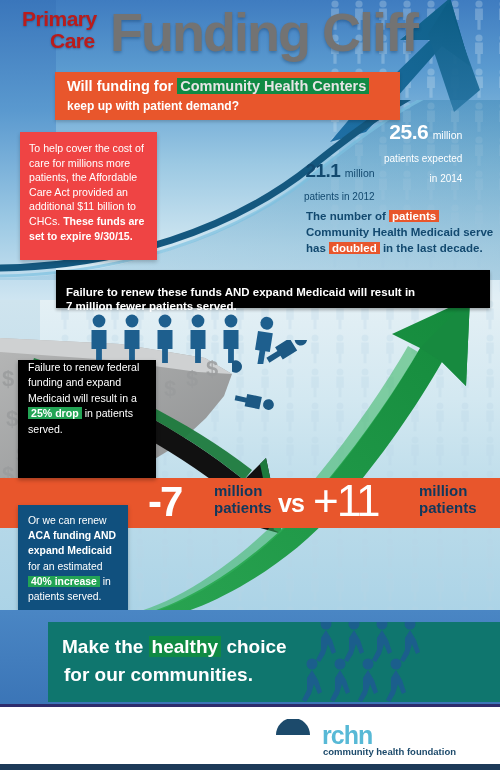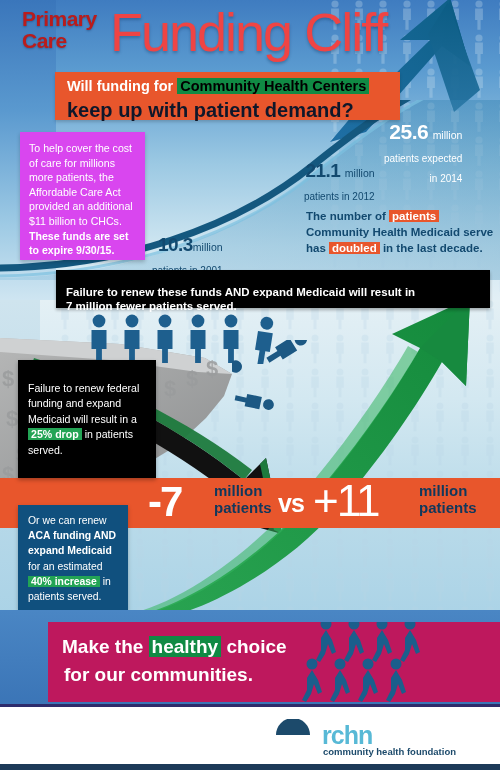--- a/index.html
+++ b/index.html
@@ -17,33 +17,33 @@
 
   
   .bigarrow{position:absolute;left:330px;top:-6px;width:180px;height:150px;}
 
   
   .curvewrap{position:absolute;left:0;top:100px;width:500px;height:180px;}
 
   
   .title-primary{position:absolute;left:22px;top:8px;color:#b91c1c;font-weight:bold;
       font-size:21px;line-height:22px;letter-spacing:-.5px;text-shadow:0 1px 2px rgba(0,40,80,.35);}
-  .title-primary .l2{display:block;}
-  .title-main{position:absolute;left:110px;top:4px;color:#ef4444;font-weight:normal;font-size:54px;
+  .title-primary .l2{display:block;margin-left:28px;}
+  .title-main{position:absolute;left:110px;top:4px;color:#737373;font-weight:bold;font-size:54px;
       line-height:56px;letter-spacing:-2px;text-shadow:0 2px 3px rgba(0,40,80,.30);text-align:center;}
 
   
   .qbar{position:absolute;left:55px;top:72px;width:345px;height:48px;background:#e8562c;
         box-shadow:0 2px 3px rgba(0,0,0,.18);}
   .qbar .l1{position:absolute;left:12px;top:6px;color:#fff;font-weight:bold;font-size:14.5px;white-space:nowrap;}
-  .qbar .l2{position:absolute;left:12px;top:27px;color:#0f172a;font-weight:bold;font-size:20px;white-space:nowrap;}
-  .hl-green{background:#108a44;color:#000000;padding:0 3px;}
-
-  
-  .bluebox1{position:absolute;left:20px;top:132px;width:125px;height:128px;background:#d946ef;
+  .qbar .l2{position:absolute;left:12px;top:27px;color:#ffffff;font-weight:bold;font-size:12px;white-space:nowrap;}
+  .hl-green{background:#108a44;color:#e5e5e5;padding:0 3px;}
+
+  
+  .bluebox1{position:absolute;left:20px;top:132px;width:137px;height:128px;background:#ef4444;
             box-shadow:0 2px 4px rgba(0,0,0,.22);}
   .bluebox1 p{margin:0;padding:9px 8px 0 9px;color:#fff;font-size:10.6px;line-height:14.6px;}
   .bluebox1 b{font-weight:bold;}
 
   
   .callout{position:absolute;color:#12496f;text-align:right;}
   .callout .big{font-weight:bold;font-size:19px;letter-spacing:-.5px;}
   .callout .unit{font-size:10.5px;}
   .callout .sub{font-size:10px;display:block;margin-top:9px;}
 
@@ -72,21 +72,21 @@
 
   .people-row{position:absolute;left:90px;top:14px;width:200px;height:50px;}
   .fallers{position:absolute;left:232px;top:40px;width:120px;height:100px;}
 
   .blackarrow{position:absolute;left:30px;top:58px;width:310px;height:200px;}
   .greenarrow{position:absolute;left:120px;top:-10px;width:380px;height:330px;}
 
   
   .blackbox2{position:absolute;left:18px;top:360px;width:138px;height:118px;background:#000;
              box-shadow:0 2px 4px rgba(0,0,0,.3);}
-  .blackbox2 p{margin:0;padding:21px 9px 0 10px;color:#fff;font-size:10.6px;line-height:15.4px;}
+  .blackbox2 p{margin:0;padding:0 9px 0 10px;color:#fff;font-size:10.6px;line-height:15.4px;}
   .hl-green2{background:#23a455;color:#fff;font-weight:bold;padding:0 3px;}
 
   
   .bluebox2{position:absolute;left:18px;top:505px;width:110px;height:105px;background:#10507e;
             box-shadow:0 2px 4px rgba(0,0,0,.25);}
   .bluebox2 p{margin:0;padding:8px 8px 0 10px;color:#fff;font-size:10.4px;line-height:15.2px;}
   .bluebox2 b{font-weight:bold;}
   .hl-green3{background:#23a455;color:#fff;font-weight:bold;padding:0 3px;}
 
   
@@ -97,21 +97,21 @@
   .vsbar{position:absolute;left:0;top:478px;width:500px;height:50px;background:#e8562c;}
   .neg7{position:absolute;left:148px;top:479px;color:#fff;font-weight:bold;font-size:42px;
         letter-spacing:-2px;line-height:46px;}
   .neg7lbl{position:absolute;left:214px;top:482px;color:#10385c;font-weight:bold;font-size:15px;line-height:17px;}
   .vsword{position:absolute;left:278px;top:489px;color:#fff;font-weight:bold;font-size:25px;letter-spacing:-1px;}
   .plus11{position:absolute;left:313px;top:477px;color:#fff;font-weight:normal;font-size:44px;
           letter-spacing:-2px;line-height:48px;}
   .plus11lbl{position:absolute;left:419px;top:482px;color:#10385c;font-weight:bold;font-size:15px;line-height:17px;}
 
   
-  .cta{position:absolute;left:48px;top:622px;width:452px;height:80px;background:#be185d;}
+  .cta{position:absolute;left:48px;top:622px;width:452px;height:80px;background:#0f766e;}
   .cta .l1{position:absolute;left:14px;top:14px;color:#fff;font-weight:bold;font-size:19px;white-space:nowrap;}
   .cta .l2{position:absolute;left:16px;top:42px;color:#fff;font-weight:bold;font-size:19px;white-space:nowrap;}
   .hl-green4{background:#108a44;color:#fff;padding:0 3px;}
   .walkers{position:absolute;left:250px;top:0;width:160px;height:82px;}
   .sky-bottom{position:absolute;left:0;top:610px;width:500px;height:100px;
       background:linear-gradient(180deg,#4a86c4 0%,#3a74b6 100%);}
 
   
   .footer{position:absolute;left:0;top:704px;width:500px;height:66px;background:#fff;
           border-top:3px solid #2e2b6b;}
@@ -178,24 +178,20 @@
     <div class="l1">
       <span>Will funding for </span><span class="hl-green">Community Health Centers</span>
     </div>
     <div class="l2">keep up with patient demand?</div>
   </div>
 
   <div class="bluebox1">
     <p><span>To help cover the cost of care for millions more patients, the Affordable Care Act provided an additional $11 billion to CHCs. </span><b>These funds are set to expire 9/30/15.</b></p>
   </div>
 
-  <div class="callout c2001">
-    <span class="big">10.3</span><span class="unit">million</span>
-    <span class="sub">patients in 2001</span>
-  </div>
 
   <div class="callout c2012">
     <span class="big">21.1</span>
     <span class="unit">million</span>
     <span class="sub">patients in 2012</span>
   </div>
 
   <div class="callout c2014">
     <span class="big">25.6</span>
     <span class="unit">million</span>

